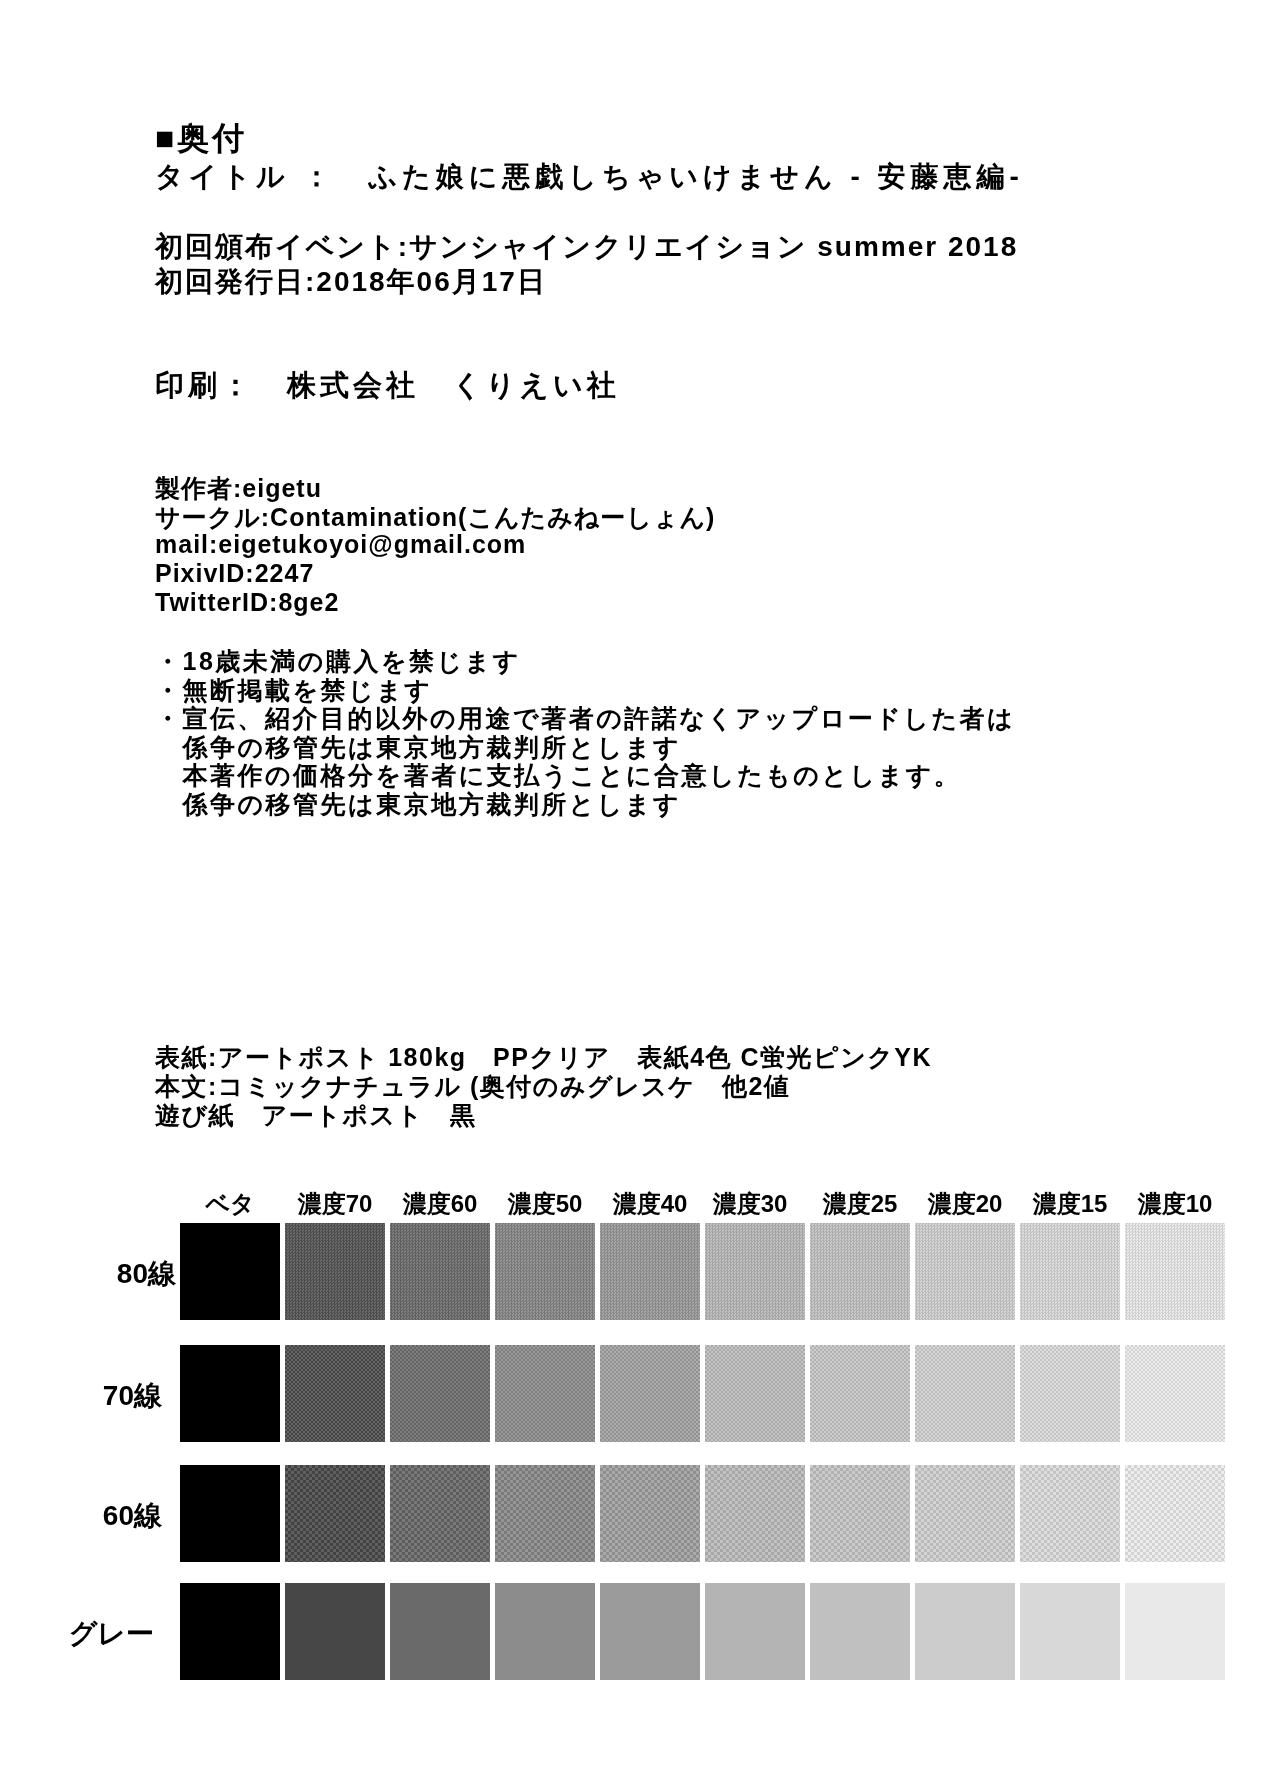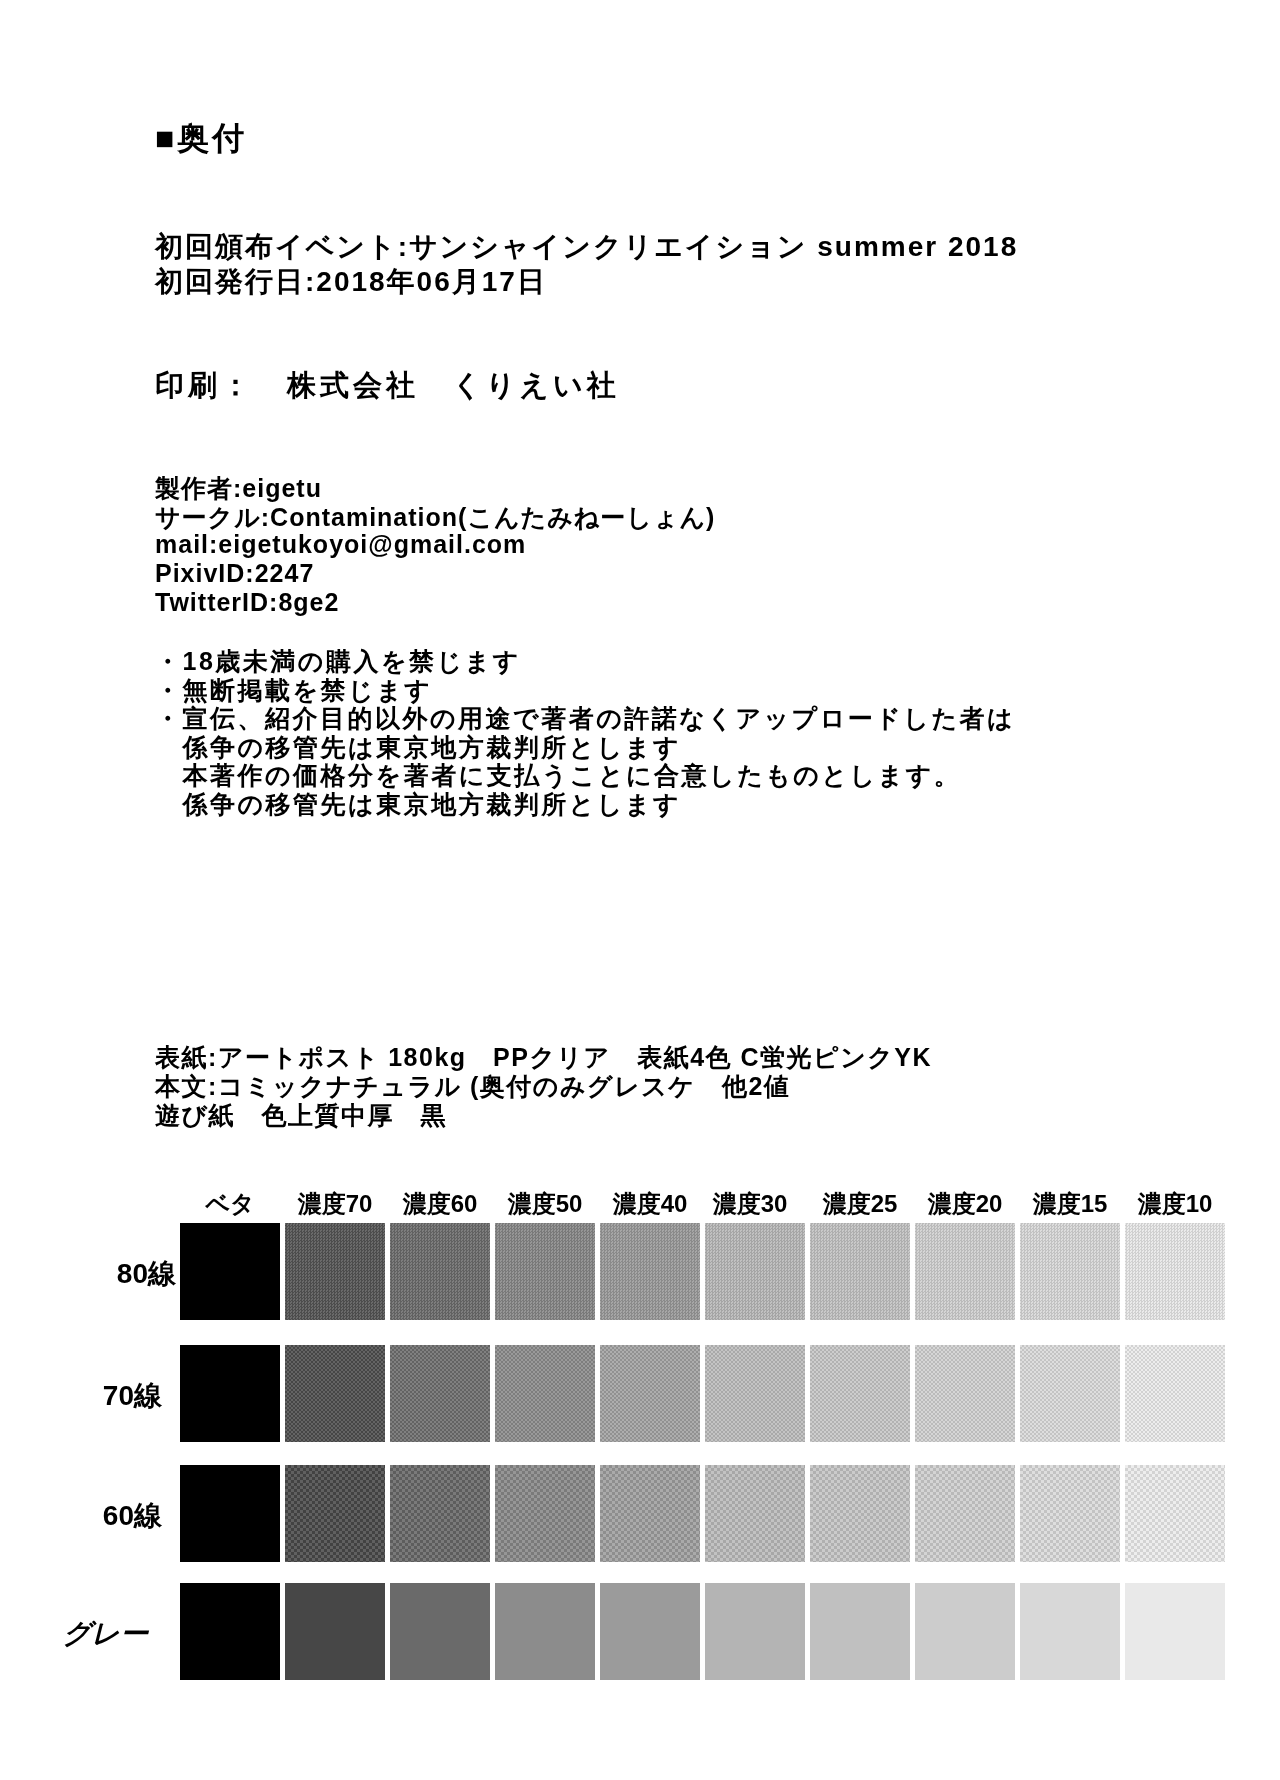--- a/index.html
+++ b/index.html
@@ -69,20 +69,21 @@
   .ht-fine  {background-size:3px 3px;}
   .ht-mid   {background-size:4px 4px;}
   .ht-coarse{background-size:6px 6px;}
 </style>
 </head>
 <body>
 
 <div class="page">
 
   <div class="line h1">■奥付</div>
+  <div class="line title-line">タイトル ：　ふた娘に悪戯しちゃいけません - 安藤恵編-</div>
 
   <div class="line event-line">初回頒布イベント:サンシャインクリエイション summer 2018</div>
   <div class="line date-line">初回発行日:2018年06月17日</div>
 
   <div class="line printer">印刷：　株式会社　くりえい社</div>
 
   <div class="line creator">製作者:eigetu</div>
   <div class="line circle">サークル:Contamination(こんたみねーしょん)</div>
   <div class="line mail">mail:eigetukoyoi@gmail.com</div>
   <div class="line pixiv">PixivID:2247</div>
@@ -90,21 +91,21 @@
 
   <div class="line notice notice-0">・18歳未満の購入を禁じます</div>
   <div class="line notice notice-2">・宣伝、紹介目的以外の用途で著者の許諾なくアップロードした者は</div>
   <div class="line notice notice-1">・無断掲載を禁じます</div>
   <div class="line notice notice-3">　係争の移管先は東京地方裁判所とします</div>
   <div class="line notice notice-4">　本著作の価格分を著者に支払うことに合意したものとします。</div>
   <div class="line notice notice-5">　係争の移管先は東京地方裁判所とします</div>
 
   <div class="line spec spec-0">表紙:アートポスト 180kg　PPクリア　表紙4色 C蛍光ピンクYK</div>
   <div class="line spec spec-1">本文:コミックナチュラル (奥付のみグレスケ　他2値</div>
-  <div class="line spec spec-2">遊び紙　色上質中厚　黒</div>
+  <div class="line spec spec-2">遊び紙　アートポスト　黒</div>
 
   <div id="density-chart">
       <div class="col-header" style="left: 160px; top: 1188px; width: 140px;">ベタ</div>
       <div class="col-header" style="left: 265px; top: 1188px; width: 140px;">濃度70</div>
       <div class="col-header" style="left: 370px; top: 1188px; width: 140px;">濃度60</div>
       <div class="col-header" style="left: 475px; top: 1188px; width: 140px;">濃度50</div>
       <div class="col-header" style="left: 580px; top: 1188px; width: 140px;">濃度40</div>
       <div class="col-header" style="left: 680px; top: 1188px; width: 140px;">濃度30</div>
       <div class="col-header" style="left: 790px; top: 1188px; width: 140px;">濃度25</div>
       <div class="col-header" style="left: 895px; top: 1188px; width: 140px;">濃度20</div>
@@ -136,21 +137,21 @@
       <div class="cell" style="left: 180px; top: 1465px; height: 97px; background-color: rgb(0, 0, 0);"></div>
       <div class="cell ht-coarse" style="left: 285px; top: 1465px; height: 97px; background-color: rgb(74, 74, 74);"></div>
       <div class="cell ht-coarse" style="left: 390px; top: 1465px; height: 97px; background-color: rgb(104, 104, 104);"></div>
       <div class="cell ht-coarse" style="left: 495px; top: 1465px; height: 97px; background-color: rgb(136, 136, 136);"></div>
       <div class="cell ht-coarse" style="left: 600px; top: 1465px; height: 97px; background-color: rgb(158, 158, 158);"></div>
       <div class="cell ht-coarse" style="left: 705px; top: 1465px; height: 97px; background-color: rgb(186, 186, 186);"></div>
       <div class="cell ht-coarse" style="left: 810px; top: 1465px; height: 97px; background-color: rgb(196, 196, 196);"></div>
       <div class="cell ht-coarse" style="left: 915px; top: 1465px; height: 97px; background-color: rgb(206, 206, 206);"></div>
       <div class="cell ht-coarse" style="left: 1020px; top: 1465px; height: 97px; background-color: rgb(217, 217, 217);"></div>
       <div class="cell ht-coarse" style="left: 1125px; top: 1465px; height: 97px; background-color: rgb(235, 235, 235);"></div>
-      <div class="row-label" style="left: 16px; width: 132px; top: 1614.5px; font-style: italic;">グレー</div>
+      <div class="row-label" style="left: 22px; width: 132px; top: 1614.5px;">グレー</div>
       <div class="cell" style="left: 180px; top: 1583px; height: 97px; background-color: rgb(0, 0, 0);"></div>
       <div class="cell" style="left: 285px; top: 1583px; height: 97px; background-color: rgb(71, 71, 71);"></div>
       <div class="cell" style="left: 390px; top: 1583px; height: 97px; background-color: rgb(106, 106, 106);"></div>
       <div class="cell" style="left: 495px; top: 1583px; height: 97px; background-color: rgb(140, 140, 140);"></div>
       <div class="cell" style="left: 600px; top: 1583px; height: 97px; background-color: rgb(155, 155, 155);"></div>
       <div class="cell" style="left: 705px; top: 1583px; height: 97px; background-color: rgb(180, 180, 180);"></div>
       <div class="cell" style="left: 810px; top: 1583px; height: 97px; background-color: rgb(192, 192, 192);"></div>
       <div class="cell" style="left: 915px; top: 1583px; height: 97px; background-color: rgb(204, 204, 204);"></div>
       <div class="cell" style="left: 1020px; top: 1583px; height: 97px; background-color: rgb(216, 216, 216);"></div>
       <div class="cell" style="left: 1125px; top: 1583px; height: 97px; background-color: rgb(233, 233, 233);"></div>

